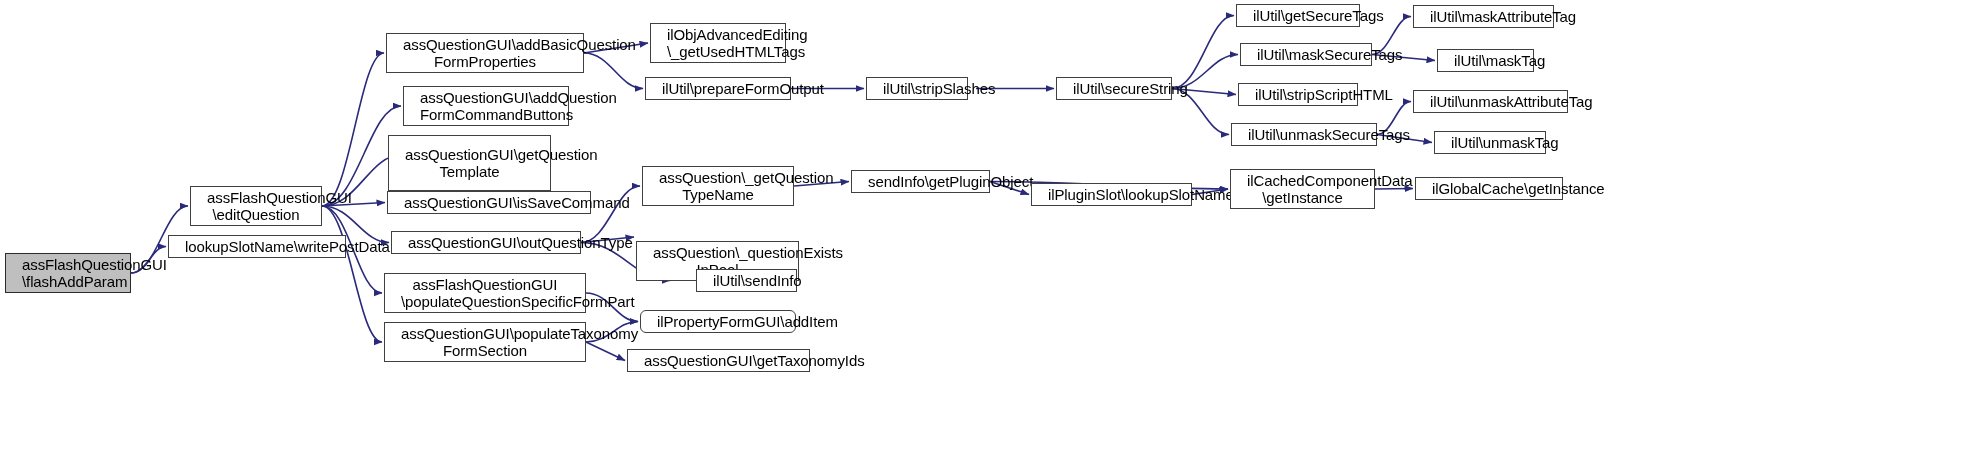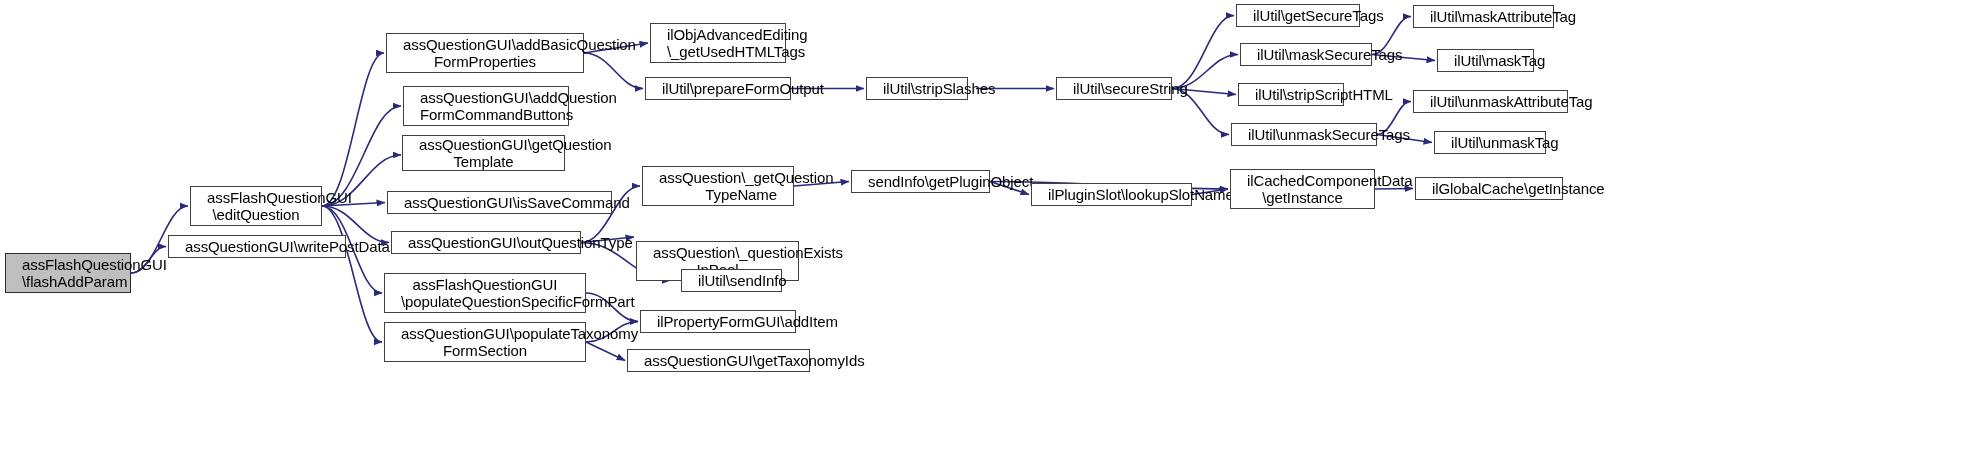--- a/index.html
+++ b/index.html
@@ -92,48 +92,48 @@
         <path d="M 586,293 C 609.4,293 617.2,321.5 638,321.5" fill="none" stroke="#2a2a7a" stroke-width="1.6" marker-end="url(#arrowhead)"></path>
         <path d="M 586,342 C 609.4,342 617.2,321.5 638,321.5" fill="none" stroke="#2a2a7a" stroke-width="1.6" marker-end="url(#arrowhead)"></path>
         <path d="M 586,342 L 625,360.5" fill="none" stroke="#2a2a7a" stroke-width="1.6" marker-end="url(#arrowhead)"></path>
       </g>
   </svg>
   <div id="node-layer">
       <div class="node root" style="left: 5px; top: 253px; width: 126px; height: 40px;"><span class="label">assFlashQuestionGUI
 \flashAddParam</span></div>
       <div class="node" style="left: 190px; top: 186px; width: 132px; height: 40px;"><span class="label">assFlashQuestionGUI
 \editQuestion</span></div>
-      <div class="node" style="left: 168px; top: 235px; width: 178px; height: 23px;"><span class="label">assQuestionGUI\writePostData</span></div>
+      <div class="node" style="left: 168px; top: 235px; width: 178px; height: 23px;"><span class="label">lookupSlotName\writePostData</span></div>
       <div class="node" style="left: 386px; top: 33px; width: 198px; height: 40px;"><span class="label">assQuestionGUI\addBasicQuestion
 FormProperties</span></div>
       <div class="node" style="left: 403px; top: 86px; width: 166px; height: 40px;"><span class="label">assQuestionGUI\addQuestion
 FormCommandButtons</span></div>
-      <div class="node" style="left: 402px; top: 135px; width: 163px; height: 36px;"><span class="label">assQuestionGUI\getQuestion
+      <div class="node" style="left: 388px; top: 135px; width: 163px; height: 56px;"><span class="label">assQuestionGUI\getQuestion
 Template</span></div>
-      <div class="node" style="left: 387px; top: 191px; width: 225px; height: 23px;"><span class="label">assQuestionGUI\isSaveCommand</span></div>
+      <div class="node" style="left: 387px; top: 191px; width: 204px; height: 23px;"><span class="label">assQuestionGUI\isSaveCommand</span></div>
       <div class="node" style="left: 391px; top: 231px; width: 190px; height: 23px;"><span class="label">assQuestionGUI\outQuestionType</span></div>
       <div class="node" style="left: 384px; top: 273px; width: 202px; height: 40px;"><span class="label">assFlashQuestionGUI
 \populateQuestionSpecificFormPart</span></div>
       <div class="node" style="left: 384px; top: 322px; width: 202px; height: 40px;"><span class="label">assQuestionGUI\populateTaxonomy
 FormSection</span></div>
       <div class="node" style="left: 650px; top: 23px; width: 136px; height: 40px;"><span class="label">ilObjAdvancedEditing
 \_getUsedHTMLTags</span></div>
       <div class="node" style="left: 645px; top: 77px; width: 146px; height: 23px;"><span class="label">ilUtil\prepareFormOutput</span></div>
-      <div class="node" style="left: 642px; top: 166px; width: 152px; height: 40px; text-align: right;"><span class="label">assQuestion\_getQuestion
+      <div class="node" style="left: 642px; top: 166px; width: 152px; height: 40px;"><span class="label">assQuestion\_getQuestion
 TypeName</span></div>
       <div class="node" style="left: 636px; top: 217px; width: 163px; height: 40px; margin-top: 24px;"><span class="label">assQuestion\_questionExists
 InPool</span></div>
-      <div class="node" style="left: 681px; top: 269px; width: 101px; height: 23px;"><span class="label">ilUtil\sendInfo</span></div>
-      <div class="node" style="left: 640px; top: 310px; width: 156px; height: 23px;"><span class="label">ilPropertyFormGUI\addItem</span></div>
+      <div class="node" style="left: 696px; top: 269px; width: 101px; height: 23px;"><span class="label">ilUtil\sendInfo</span></div>
+      <div class="node" style="left: 640px; top: 310px; width: 156px; height: 23px; border-radius: 6px;"><span class="label">ilPropertyFormGUI\addItem</span></div>
       <div class="node" style="left: 627px; top: 349px; width: 183px; height: 23px;"><span class="label">assQuestionGUI\getTaxonomyIds</span></div>
       <div class="node" style="left: 866px; top: 77px; width: 102px; height: 23px;"><span class="label">ilUtil\stripSlashes</span></div>
       <div class="node" style="left: 1056px; top: 77px; width: 116px; height: 23px;"><span class="label">ilUtil\secureString</span></div>
       <div class="node" style="left: 1236px; top: 4px; width: 124px; height: 23px;"><span class="label">ilUtil\getSecureTags</span></div>
       <div class="node" style="left: 1240px; top: 43px; width: 132px; height: 23px;"><span class="label">ilUtil\maskSecureTags</span></div>
-      <div class="node" style="left: 1238px; top: 83px; width: 106px; height: 23px;"><span class="label">ilUtil\stripScriptHTML</span></div>
+      <div class="node" style="left: 1238px; top: 83px; width: 120px; height: 23px;"><span class="label">ilUtil\stripScriptHTML</span></div>
       <div class="node" style="left: 1231px; top: 123px; width: 146px; height: 23px; text-align: center;"><span class="label">ilUtil\unmaskSecureTags</span></div>
       <div class="node" style="left: 1413px; top: 5px; width: 141px; height: 23px;"><span class="label">ilUtil\maskAttributeTag</span></div>
       <div class="node" style="left: 1437px; top: 49px; width: 97px; height: 23px;"><span class="label">ilUtil\maskTag</span></div>
       <div class="node" style="left: 1413px; top: 90px; width: 155px; height: 23px;"><span class="label">ilUtil\unmaskAttributeTag</span></div>
       <div class="node" style="left: 1434px; top: 131px; width: 112px; height: 23px;"><span class="label">ilUtil\unmaskTag</span></div>
       <div class="node" style="left: 851px; top: 170px; width: 139px; height: 23px;"><span class="label">sendInfo\getPluginObject</span></div>
       <div class="node" style="left: 1031px; top: 183px; width: 161px; height: 23px;"><span class="label">ilPluginSlot\lookupSlotName</span></div>
       <div class="node" style="left: 1230px; top: 169px; width: 145px; height: 40px; justify-content: flex-end;"><span class="label">ilCachedComponentData
 \getInstance</span></div>
       <div class="node" style="left: 1415px; top: 177px; width: 148px; height: 23px;"><span class="label">ilGlobalCache\getInstance</span></div>

